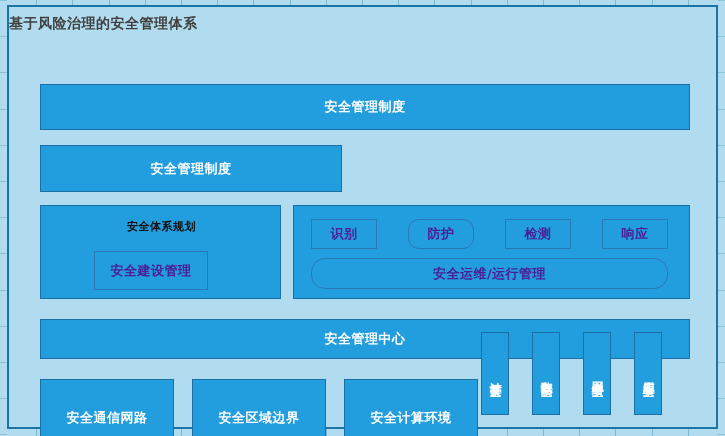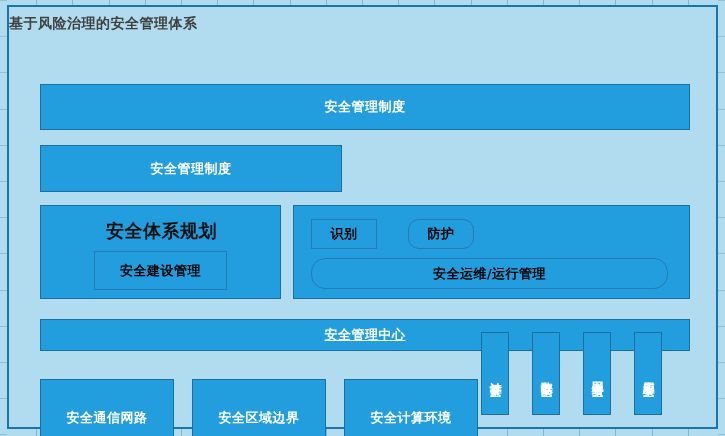--- a/index.html
+++ b/index.html
@@ -84,32 +84,32 @@
   }
   
   .inner {
     position: absolute;
     box-sizing: border-box;
     background: #229ddd;
     border: 1px solid #2b79b4;
     display: flex;
     align-items: center;
     justify-content: center;
-    color: #000000;
+    color: #4c1d95;
     font-weight: bold;
     font-size: 13px;
     letter-spacing: 0.5px;
   }
   
   .panel-label {
     position: absolute;
     text-align: center;
     color: #111111;
     font-weight: bold;
-    font-size: 18px;
+    font-size: 11px;
     letter-spacing: 0.5px;
   }
   
   .vblk {
     position: absolute;
     box-sizing: border-box;
     background: #229ddd;
     border: 1px solid #1b6fa4;
     display: flex;
     align-items: center;
@@ -136,34 +136,40 @@
   <div id="frame">
 
     <div class="title">基于风险治理的安全管理体系</div>
 
     <div class="blk" style="left:31px; top:36px; width:650px; height:46px;">安全管理制度</div>
 
     <div class="blk" style="left:31px; top:97px; width:302px; height:47px;">安全管理制度</div>
 
     <div class="blk" style="left:31px; top:157px; width:241px; height:94px; display:block;">
       <div class="panel-label" style="left:0; top:13px; width:241px;">安全体系规划</div>
-      <div class="inner" style="left:53px; top:45px; width:133px; height:39px;">安全建设管理</div>
+      <div class="inner" style="left:53px; top:45px; width:114px; height:39px;">安全建设管理</div>
     </div>
 
     <div class="blk" style="left:284px; top:157px; width:397px; height:94px; display:block;">
       <div class="inner" style="left:17px; top:13px; width:66px; height:30px;">
         <span>识别</span>
       </div>
       <div class="inner" style="left:114px; top:13px; width:66px; height:30px;border-radius:11px;">
         <span>防护</span>
       </div>
+      <div class="inner" style="left:211px; top:13px; width:66px; height:30px;">
+        <span>检测</span>
+      </div>
+      <div class="inner" style="left:308px; top:13px; width:66px; height:30px;">
+        <span>响应</span>
+      </div>
       <div class="inner" style="left:17px; top:52px; width:357px; height:31px;border-radius:14px;">安全运维/运行管理</div>
     </div>
 
-    <div class="blk" style="left:31px; top:271px; width:650px; height:32px;text-decoration:underline;">安全管理中心</div>
+    <div class="blk" style="left:31px; top:271px; width:650px; height:40px;">安全管理中心</div>
 
     <div class="blk" style="left:183px; top:331px; width:134px; height:77px;">安全区域边界</div>
     <div class="blk" style="left:31px; top:331px; width:134px; height:77px;">安全通信网路</div>
     <div class="blk" style="left:335px; top:331px; width:134px; height:77px;">安全计算环境</div>
 
     <div class="vblk" style="left:472px; top:325px; width:28px; height:83px;">计算安全</div>
     <div class="vblk" style="left:523px; top:325px; width:28px; height:83px;">数据安全</div>
     <div class="vblk" style="left:574px; top:325px; width:28px; height:83px;">网络安全</div>
     <div class="vblk" style="left:625px; top:325px; width:28px; height:83px;">应用安全</div>
 

